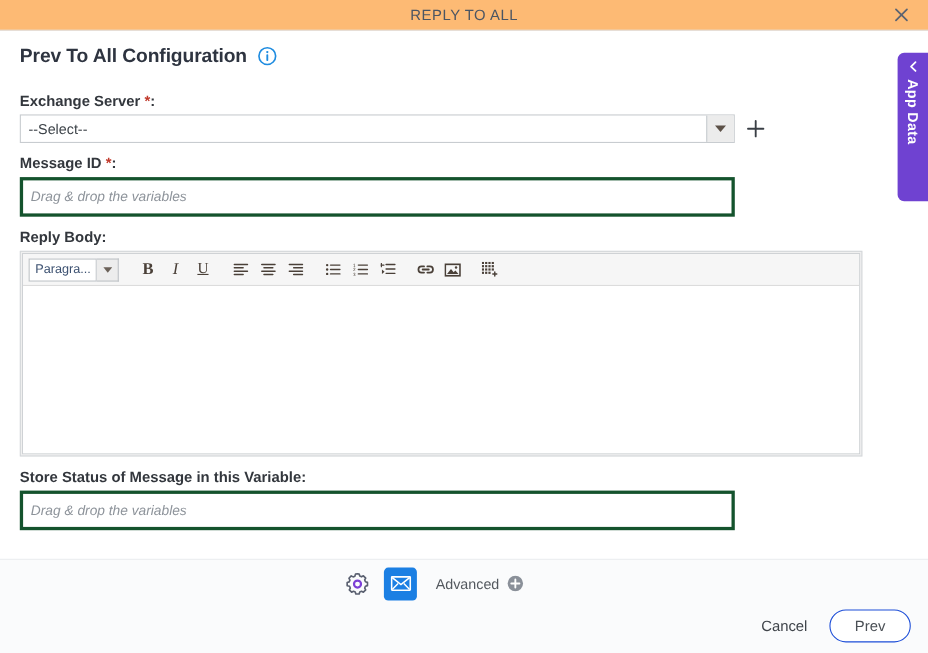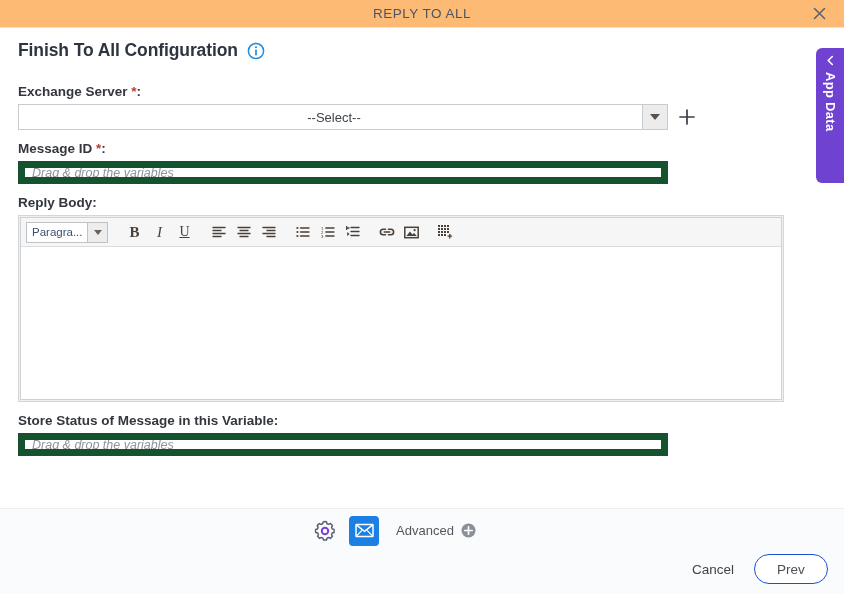--- a/index.html
+++ b/index.html
@@ -42,36 +42,35 @@
   }
   .req { color:#c0392b; font-weight:bold; }
 
   .field-group { margin-bottom:11px; }
 
   .select-row { display:flex; align-items:center; gap:9px; }
   .select-wrap {
     position:relative; width:650px; height:26px;
     border:1px solid #c8ccd0; background:#fff; display:flex; align-items:center;
     cursor:pointer;
-    text-align:center;
   }
   .select-value {
     font-size:13px; color:#3d4349; padding-left:7px; flex:1; user-select:none;
   }
   .select-arrow {
     width:25px; height:100%; background:#ececec; border-left:1px solid #c8ccd0;
     display:flex; align-items:center; justify-content:center;
   }
   .caret { width:0;height:0;border-left:5px solid transparent;border-right:5px solid transparent;border-top:6px solid #5c5148; }
   .plus-btn {
     width:20px;height:20px;display:flex;align-items:center;justify-content:center;cursor:pointer;
   }
 
   .text-input {
-    width:650px; height:23px; border:7px solid #14532d; background:#fff;
+    width:650px; height:36px; border:3px solid #14532d; background:#fff;
     font-size:12.5px; font-style:italic; color:#8d939a; padding-left:7px;
     font-family:"Liberation Sans", sans-serif;
   }
   .text-input::placeholder { color:#8d939a; font-style:italic; opacity:1; }
 
   
   .editor-outer {
     width:766px; border:1px solid #d4d7da; background:#f0f0f0; padding:1px;
   }
   .editor-inner { border:1px solid #cfd2d5; background:#fff; }
@@ -157,21 +156,21 @@
   <div class="titlebar">
     <span class="titlebar-text">REPLY TO ALL</span>
     <div class="close-btn">
       <svg width="15" height="15" viewBox="0 0 15 15">
         <path d="M2.5 2.5 L12.5 12.5 M12.5 2.5 L2.5 12.5" stroke="#5b6371" stroke-width="1.6" stroke-linecap="round" fill="none"></path>
       </svg>
     </div>
   </div>
 
   <div class="page-header">
-    <span class="page-title">Finish To All Configuration</span>
+    <span class="page-title">Prev To All Configuration</span>
     <svg class="info-icon" viewBox="0 0 18 18">
       <circle cx="9" cy="9" r="7.6" fill="#ffffff" stroke="#1f8ce0" stroke-width="1.5"></circle>
       <circle cx="9" cy="5.3" r="1.05" fill="#1f8ce0"></circle>
       <rect x="8.15" y="7.4" width="1.7" height="6.0" rx="0.7" fill="#1f8ce0"></rect>
     </svg>
   </div>
 
   <div class="form-area">
 
     <div class="field-group">

